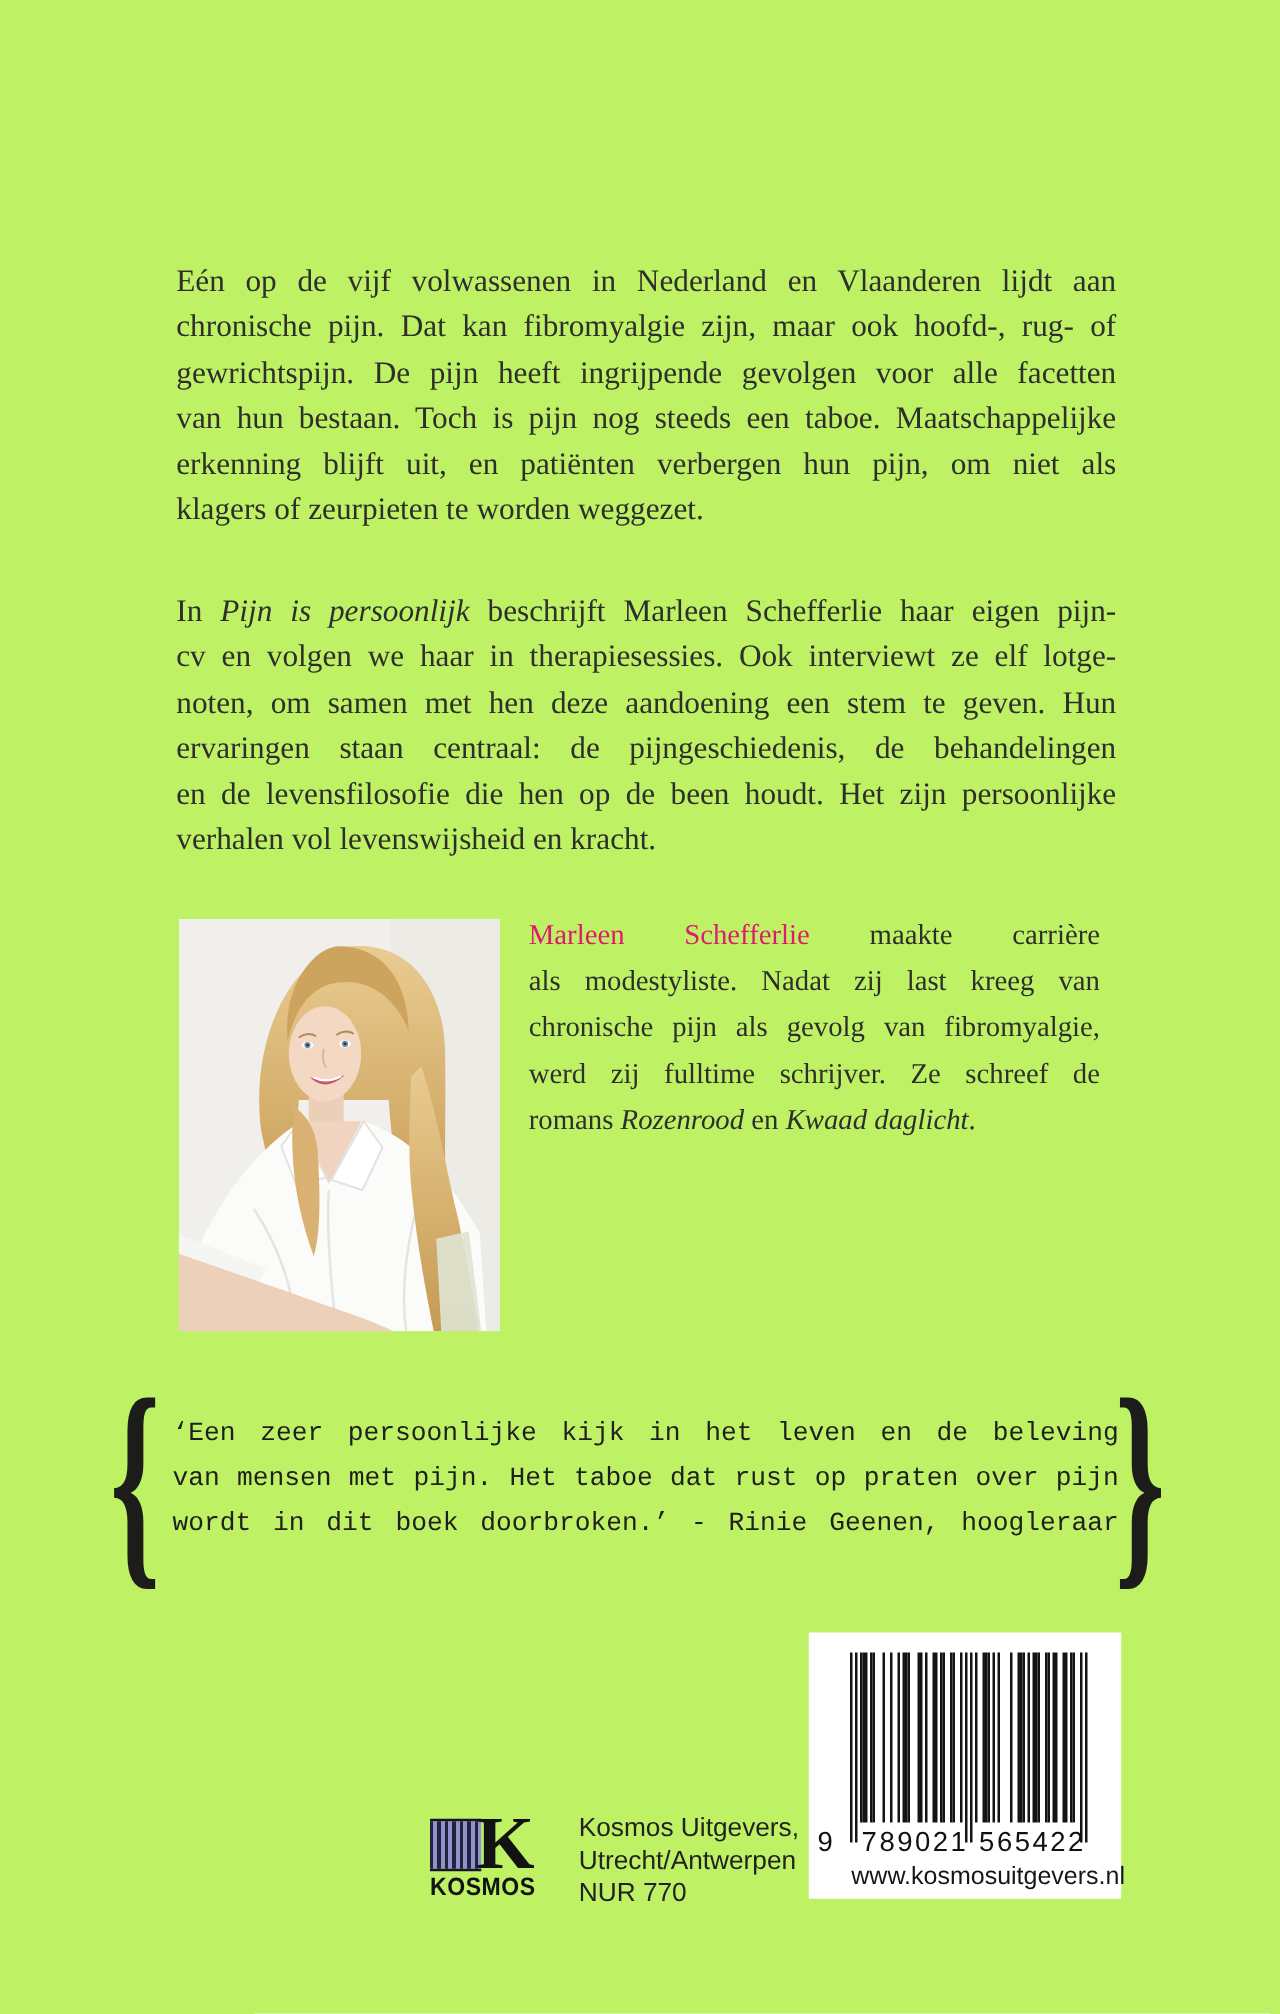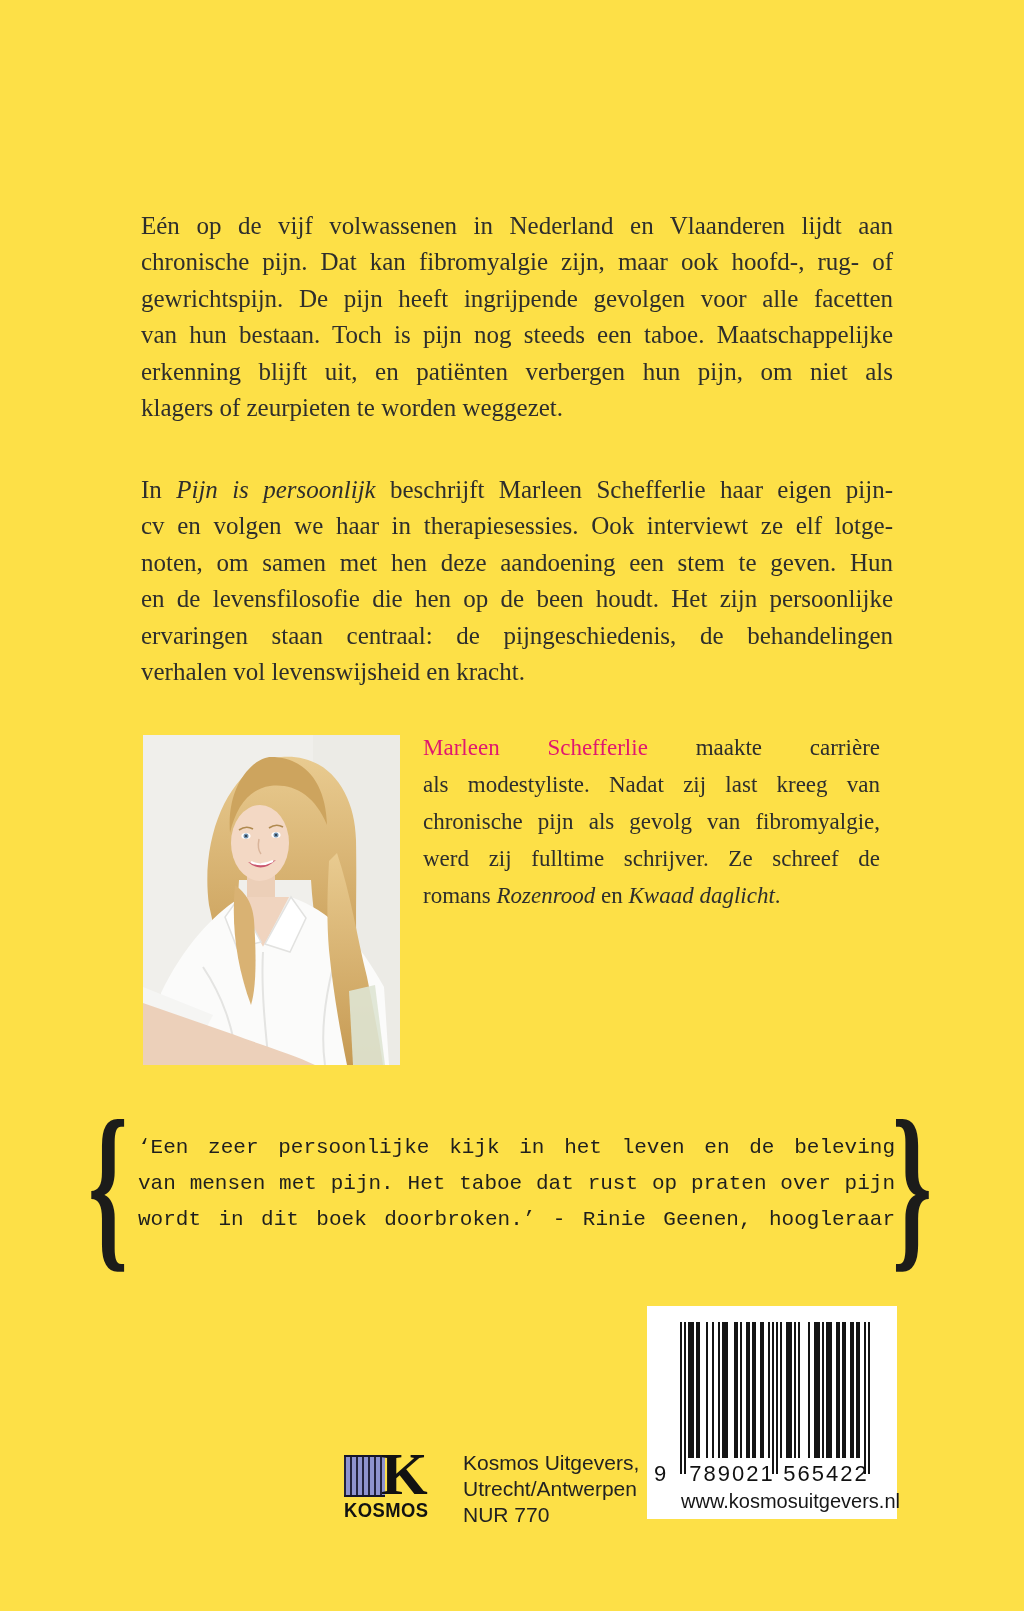--- a/index.html
+++ b/index.html
@@ -1,18 +1,18 @@
 <!DOCTYPE html>
 <html><head>
 <meta charset="utf-8">
 <style>
   html,body{margin:0;padding:0;}
   body{width:1024px;height:1611px;position:relative;overflow:hidden;
        font-family:"Liberation Serif",serif;}
-  .cover{position:absolute;inset:0;background:#fde047;padding-left:48px;}
+  .cover{position:absolute;inset:0;background:#bef264;padding-left:48px;}
 
   
   .line{display:block;white-space:nowrap;}
   .jl{text-align:justify;text-align-last:justify;}
 
   
   .para{position:absolute;left:141px;width:752px;color:#2e2e2c;
         font-size:25px;line-height:36.4px;letter-spacing:0;}
   .para1{top:208px;}
   .para2{top:472px;}
@@ -76,22 +76,22 @@
     <span class="line jl">gewrichtspijn. De pijn heeft ingrijpende gevolgen voor alle facetten</span>
     <span class="line jl">van hun bestaan. Toch is pijn nog steeds een taboe. Maatschappelijke</span>
     <span class="line jl">erkenning blijft uit, en patiënten verbergen hun pijn, om niet als</span>
     <span class="line">klagers of zeurpieten te worden weggezet.</span>
   </div>
 
   <div class="para para2">
     <span class="line jl"><span>In </span><em>Pijn is persoonlijk</em><span> beschrijft Marleen Schefferlie haar eigen pijn-</span></span>
     <span class="line jl">cv en volgen we haar in therapiesessies. Ook interviewt ze elf lotge-</span>
     <span class="line jl">noten, om samen met hen deze aandoening een stem te geven. Hun</span>
+    <span class="line jl">ervaringen staan centraal: de pijngeschiedenis, de behandelingen</span>
     <span class="line jl">en de levensfilosofie die hen op de been houdt. Het zijn persoonlijke</span>
-    <span class="line jl">ervaringen staan centraal: de pijngeschiedenis, de behandelingen</span>
     <span class="line">verhalen vol levenswijsheid en kracht.</span>
   </div>
 
   <div class="photo">
     <svg width="257" height="330" viewBox="0 0 257 330">
       <defs>
         <linearGradient id="hairGrad" x1="0" y1="0" x2="0" y2="1">
           <stop offset="0" stop-color="#e9cb90"></stop>
           <stop offset="1" stop-color="#c69a53"></stop>
         </linearGradient>

